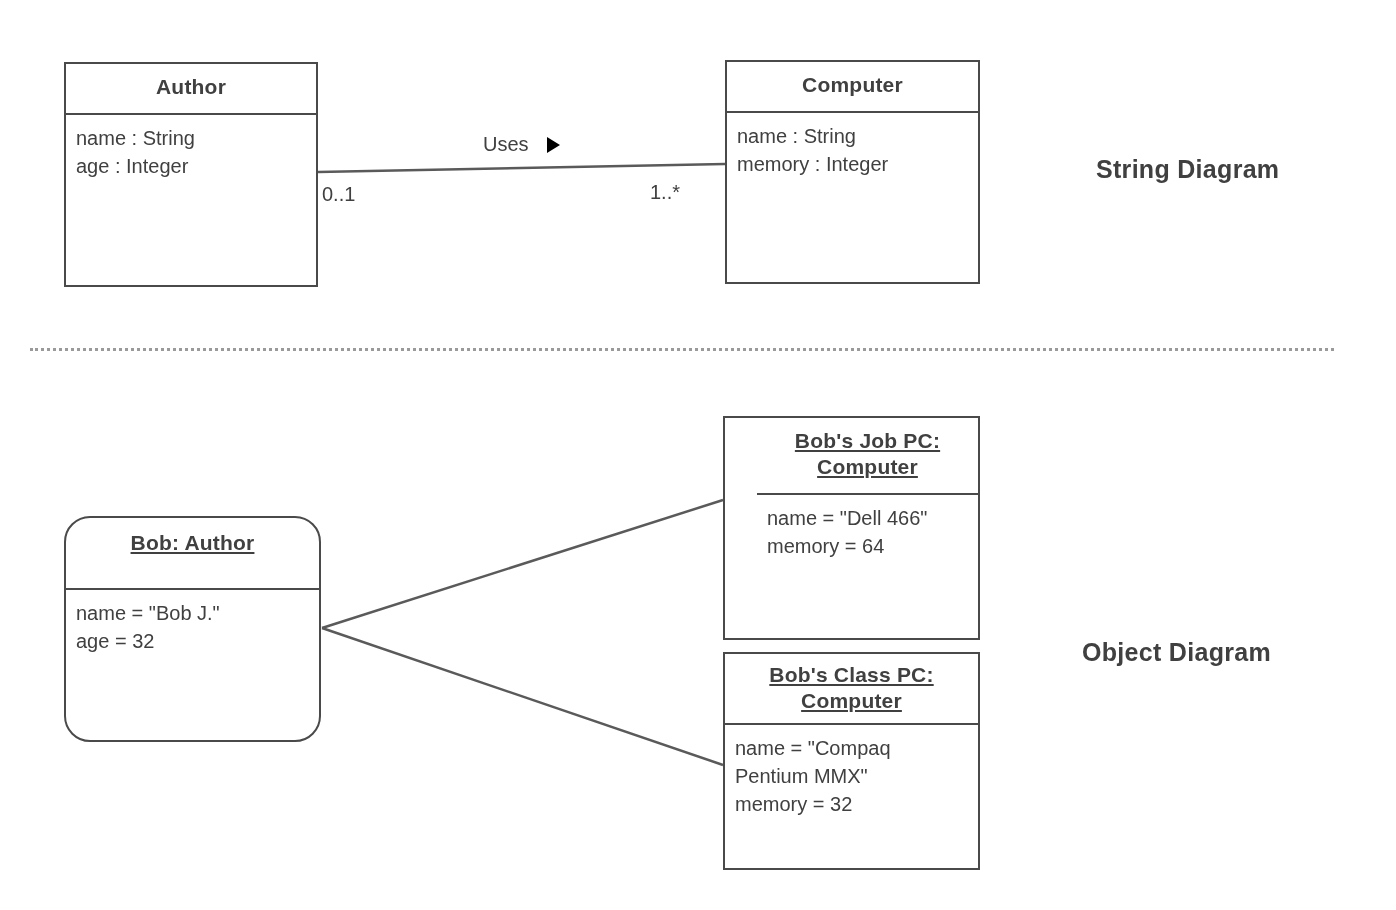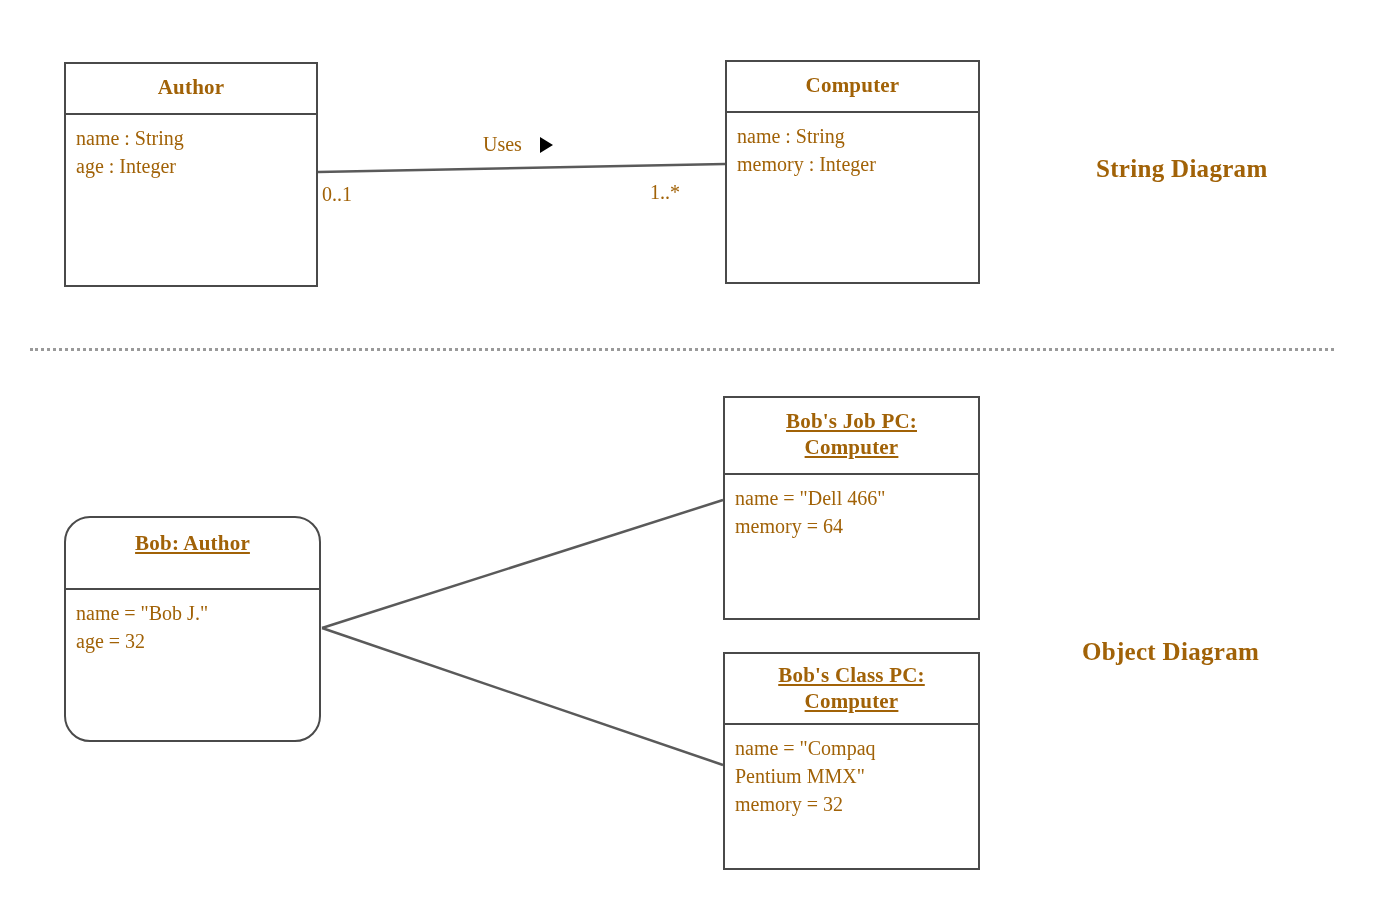--- a/index.html
+++ b/index.html
@@ -6,22 +6,22 @@
   html, body {
     margin: 0;
     padding: 0;
     background: #ffffff;
   }
   #canvas {
     position: relative;
     width: 1336px;
     height: 910px;
     background: #ffffff;
-    font-family: Liberation Serif, serif;
-    color: #a16207;
+    font-family: Liberation Sans, sans-serif;
+    color: #404040;
     overflow: hidden;
   }
 
   
   .uml-box {
     position: absolute;
     box-sizing: border-box;
     border: 2px solid #4a4a4a;
     background: #ffffff;
   }
@@ -149,21 +149,21 @@
   <div class="uml-box" style="left:64px; top:516px; width:257px; height:226px;border-radius:26px;">
     <div class="uml-header object" style="height:72px; padding-top:12px;">
       <div class="title-line">Bob: Author</div>
     </div>
     <div class="uml-body">
       <div class="attr-line">name = "Bob J."</div>
       <div class="attr-line">age = 32</div>
     </div>
   </div>
 
-  <div class="uml-box" style="left:723px; top:396px; width:257px; height:224px;">
+  <div class="uml-box" style="left:723px; top:416px; width:257px; height:224px;padding-left:32px;">
     <div class="uml-header object" style="height:77px; padding-top:10px;">
       <div class="title-line">Bob's Job PC:</div>
       <div class="title-line">Computer</div>
     </div>
     <div class="uml-body">
       <div class="attr-line">name = "Dell 466"</div>
       <div class="attr-line">memory = 64</div>
     </div>
   </div>
 

